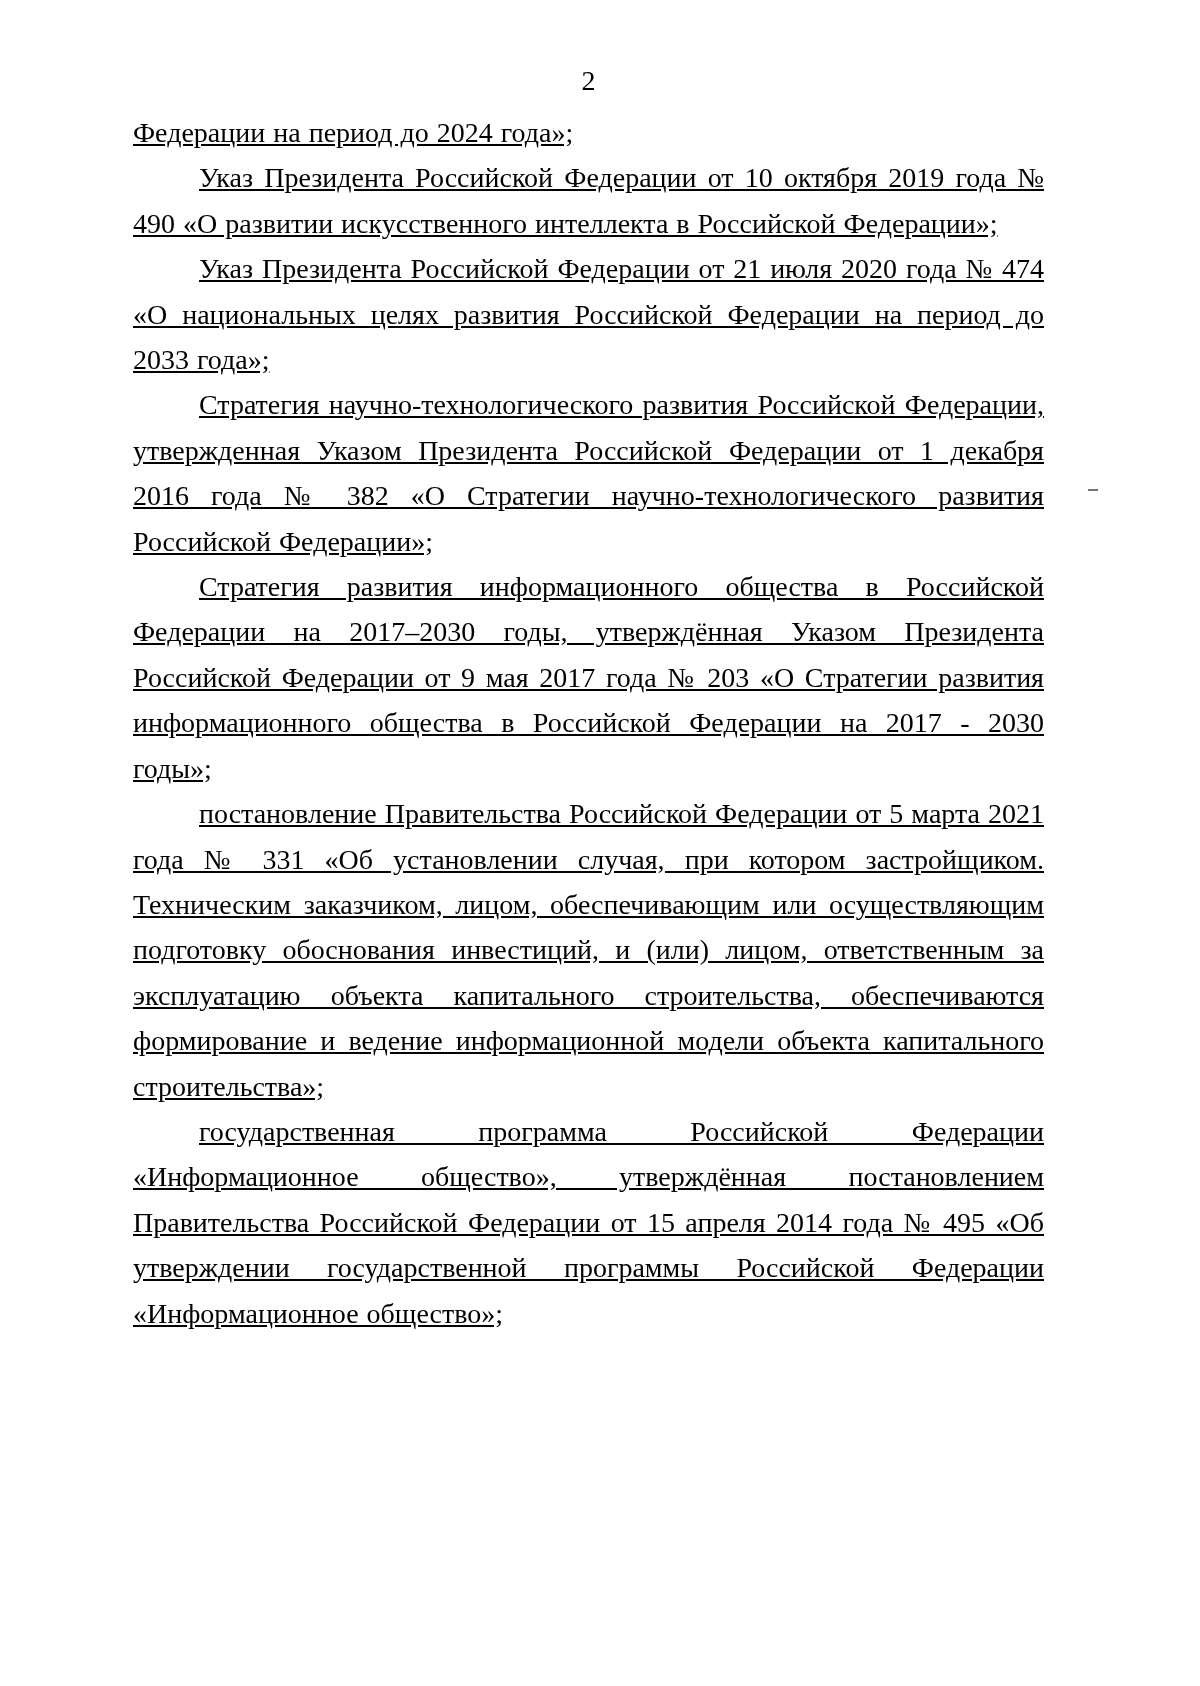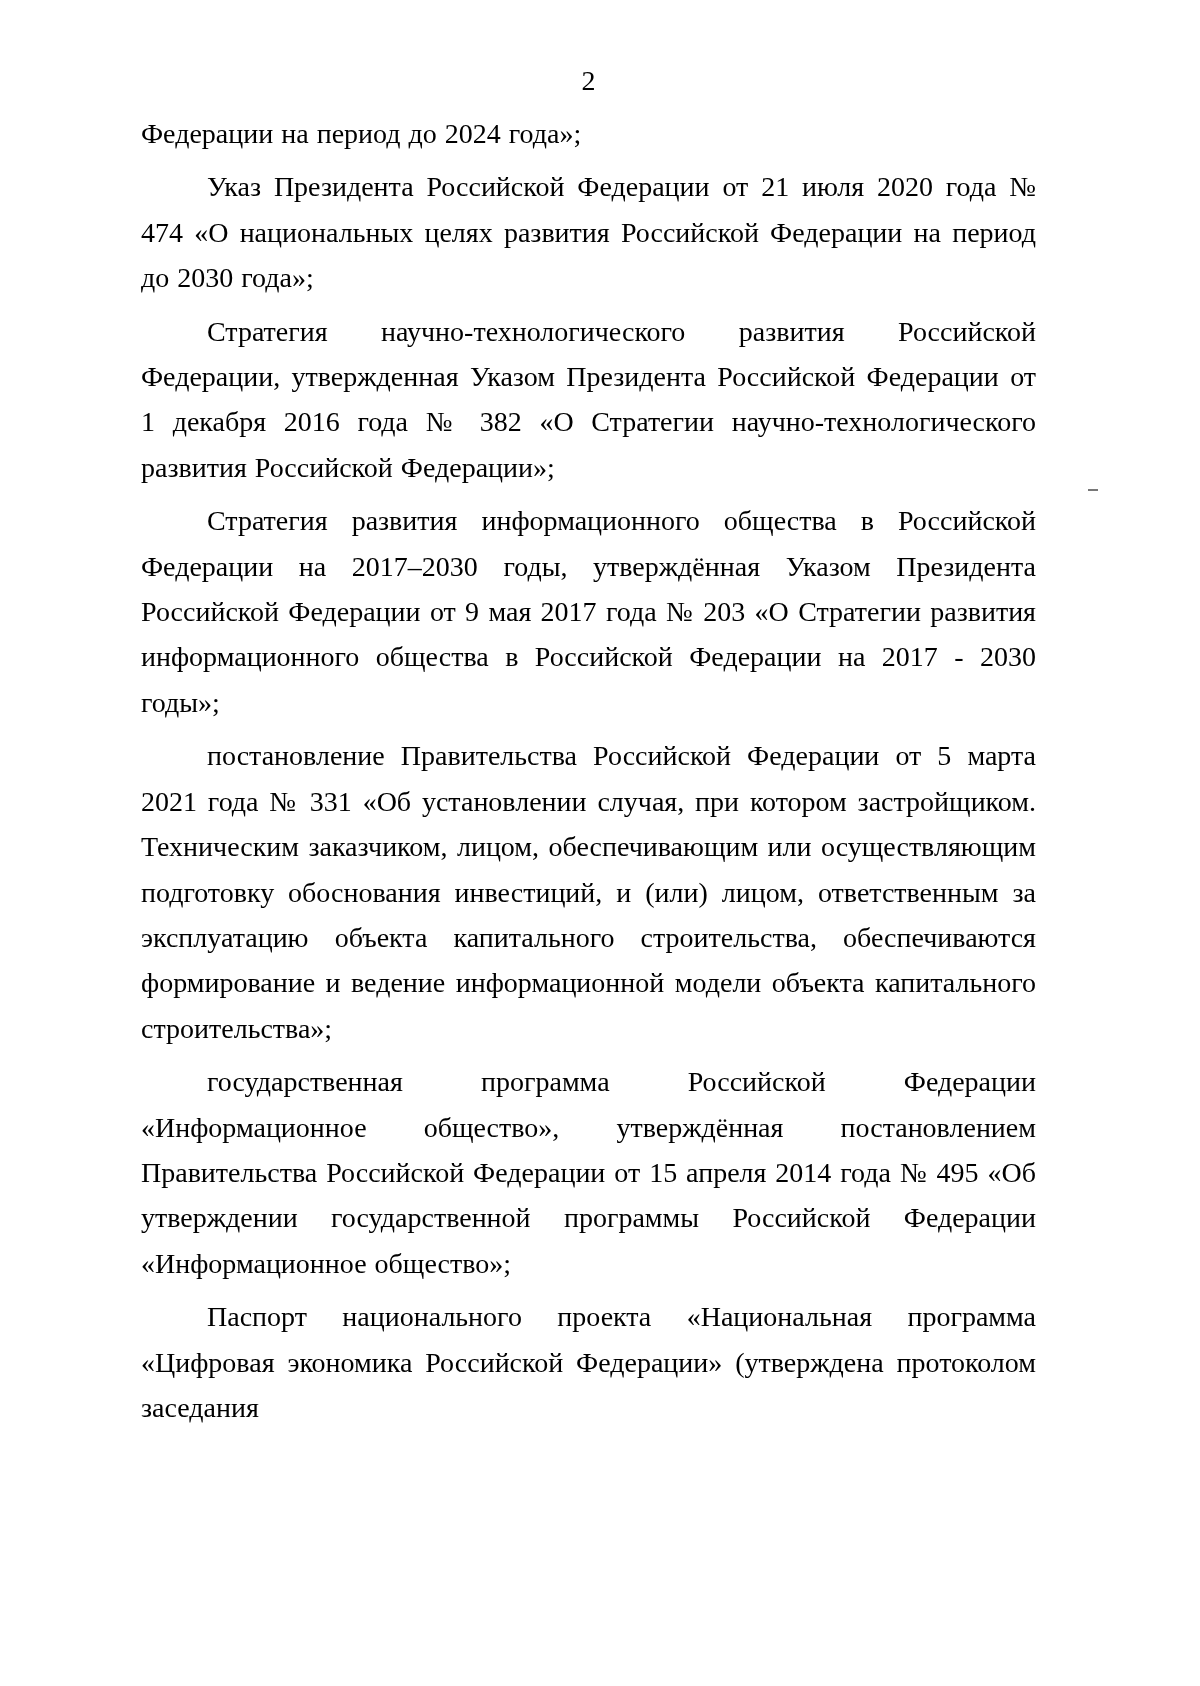--- a/index.html
+++ b/index.html
@@ -22,27 +22,28 @@
     top: 58px;
     left: 133px;
     width: 911px;
   }
   .page-number {
     text-align: center;
     line-height: 45px;
     margin-bottom: 7px;
   }
   p.para {
-    margin: 8px;
+    margin: 0;
     padding: 0;
     text-align: justify;
     text-justify: inter-word;
     text-indent: 66px;
     line-height: 45.4px;
     word-spacing: 1px;
+    text-decoration: underline;
   }
   p.para.continuation {
     text-indent: 0;
   }
   .scan-artifact {
     position: absolute;
     left: 1088px;
     top: 489px;
     width: 10px;
     height: 2px;
@@ -50,21 +51,21 @@
     opacity: 0.8;
   }
 </style>
 </head>
 <body>
 
 <div class="page">
   <div class="content">
     <div class="page-number">2</div>
     <p class="para continuation">Федерации на период до 2024 года»;</p>
-    <p class="para">Указ Президента Российской Федерации от 21 июля 2020 года № 474 «О национальных целях развития Российской Федерации на период до 2030 года»;</p>
+    <p class="para">Указ Президента Российской Федерации от 10 октября 2019 года № 490 «О развитии искусственного интеллекта в Российской Федерации»;</p>
+    <p class="para">Указ Президента Российской Федерации от 21 июля 2020 года № 474 «О национальных целях развития Российской Федерации на период до 2033 года»;</p>
     <p class="para">Стратегия научно-технологического развития Российской Федерации, утвержденная Указом Президента Российской Федерации от 1 декабря 2016 года № 382 «О Стратегии научно-технологического развития Российской Федерации»;</p>
     <p class="para">Стратегия развития информационного общества в Российской Федерации на 2017–2030 годы, утверждённая Указом Президента Российской Федерации от 9 мая 2017 года № 203 «О Стратегии развития информационного общества в Российской Федерации на 2017 - 2030 годы»;</p>
     <p class="para">постановление Правительства Российской Федерации от 5 марта 2021 года № 331 «Об установлении случая, при котором застройщиком. Техническим заказчиком, лицом, обеспечивающим или осуществляющим подготовку обоснования инвестиций, и (или) лицом, ответственным за эксплуатацию объекта капитального строительства, обеспечиваются формирование и ведение информационной модели объекта капитального строительства»;</p>
     <p class="para">государственная программа Российской Федерации «Информационное общество», утверждённая постановлением Правительства Российской Федерации от 15 апреля 2014 года № 495 «Об утверждении государственной программы Российской Федерации «Информационное общество»;</p>
-    <p class="para">Паспорт национального проекта «Национальная программа «Цифровая экономика Российской Федерации» (утверждена протоколом заседания</p>
   </div>
   <div class="scan-artifact"></div>
 </div>
 
 </body></html>

